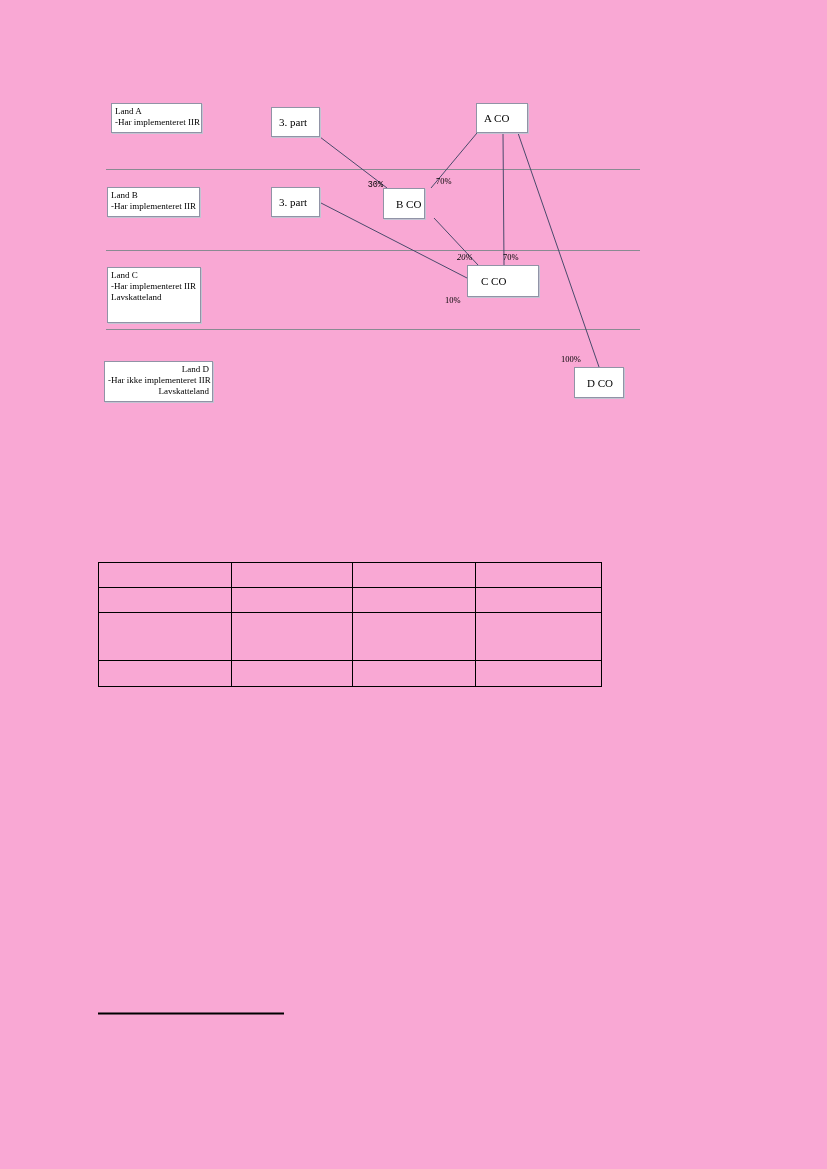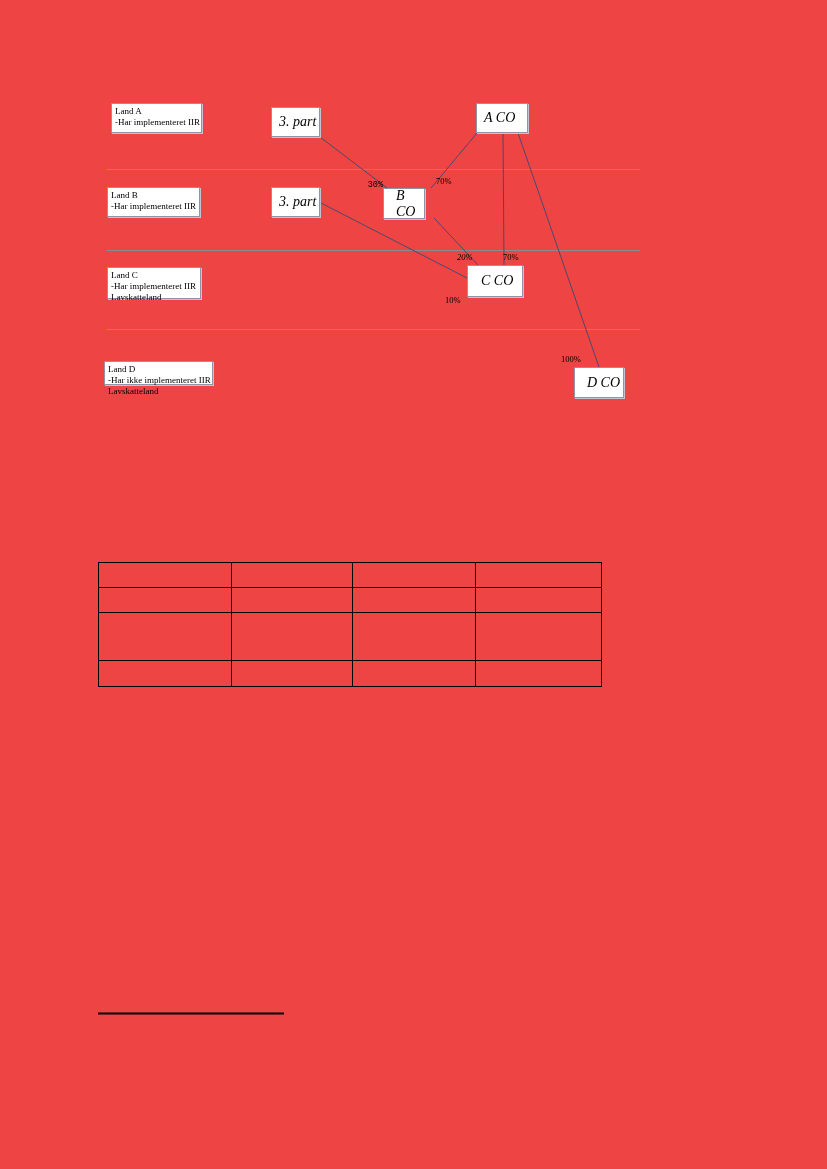--- a/index.html
+++ b/index.html
@@ -1,21 +1,21 @@
 <!DOCTYPE html>
 <html style="--connector: #4a4a6b; --divider: #8a8a92; --box-border: #9193a6; --rule: #000000;"><head>
 <meta charset="utf-8">
 <style>
   html, body { margin: 0; padding: 0; background: #e8e8e8; }
   .page {
     position: relative;
     width: 827px;
     height: 1169px;
     margin: 0 auto;
-    background: #ef4444;
+    background: #f9a8d4;
     font-family: "Liberation Serif", "DejaVu Serif", serif;
     color: #000;
     overflow: hidden;
   }
   svg.overlay {
     position: absolute;
     left: 0; top: 0;
     width: 827px; height: 1169px;
   }
   .divider { stroke: var(--divider, #8a8a92); stroke-width: 1; }
@@ -31,23 +31,22 @@
   }
   .land-box {
     font-size: 9px;
     line-height: 1.2;
     padding: 2px 3px;
   }
   .land-box .land-line { white-space: nowrap; }
   .co-box {
     display: flex;
     align-items: center;
-    font-size: 14px;
+    font-size: 11px;
     padding-left: 7px;
-    font-style: italic;
   }
   .pct-label {
     position: absolute;
     font-size: 8.5px;
     line-height: 1;
     white-space: nowrap;
     text-align: right;
   }
   .pct-right { text-align: right; font-family: Liberation Mono, monospace; }
 
@@ -87,44 +86,44 @@
   </svg>
 
   <div class="land-box" style="left:111px; top:103px; width:91px; height:30px;">
     <div class="land-line">Land A</div>
     <div class="land-line">-Har implementeret IIR</div>
   </div>
   <div class="land-box" style="left:107px; top:187px; width:93px; height:30px;">
     <div class="land-line">Land B</div>
     <div class="land-line">-Har implementeret IIR</div>
   </div>
-  <div class="land-box" style="left:107px; top:267px; width:94px; height:32px;">
+  <div class="land-box" style="left:107px; top:267px; width:94px; height:56px;">
     <div class="land-line">Land C</div>
     <div class="land-line">-Har implementeret IIR</div>
     <div class="land-line">Lavskatteland</div>
   </div>
-  <div class="land-box" style="left:104px; top:361px; width:109px; height:24px;">
+  <div class="land-box" style="left:104px; top:361px; width:109px; height:41px;text-align:right;">
     <div class="land-line">Land D</div>
     <div class="land-line">-Har ikke implementeret IIR</div>
     <div class="land-line">Lavskatteland</div>
   </div>
 
   <div class="co-box" style="left:271px; top:107px; width:49px; height:30px;">
     <span>3. part</span>
   </div>
   <div class="co-box" style="left:476px; top:103px; width:52px; height:30px;">
     <span>A CO</span>
   </div>
   <div class="co-box" style="left:271px; top:187px; width:49px; height:30px;">
     <span>3. part</span>
   </div>
   <div class="co-box" style="left:383px; top:188px; width:42px; height:31px; padding-left:12px;">
     <span>B CO</span>
   </div>
-  <div class="co-box" style="left:467px; top:265px; width:56px; height:32px; padding-left:13px;">
+  <div class="co-box" style="left:467px; top:265px; width:72px; height:32px; padding-left:13px;">
     <span>C CO</span>
   </div>
   <div class="co-box" style="left:574px; top:367px; width:50px; height:31px; padding-left:12px;">
     <span>D CO</span>
   </div>
 
   <span class="pct-label pct-right" style="left:358px; top:181px; width:25px;">30%</span>
   <span class="pct-label" style="left:436px; top:177px;">70%</span>
   <span class="pct-label" style="left:457px; top:253px;font-style:italic;">20%</span>
   <span class="pct-label" style="left:503px; top:253px;">70%</span>

